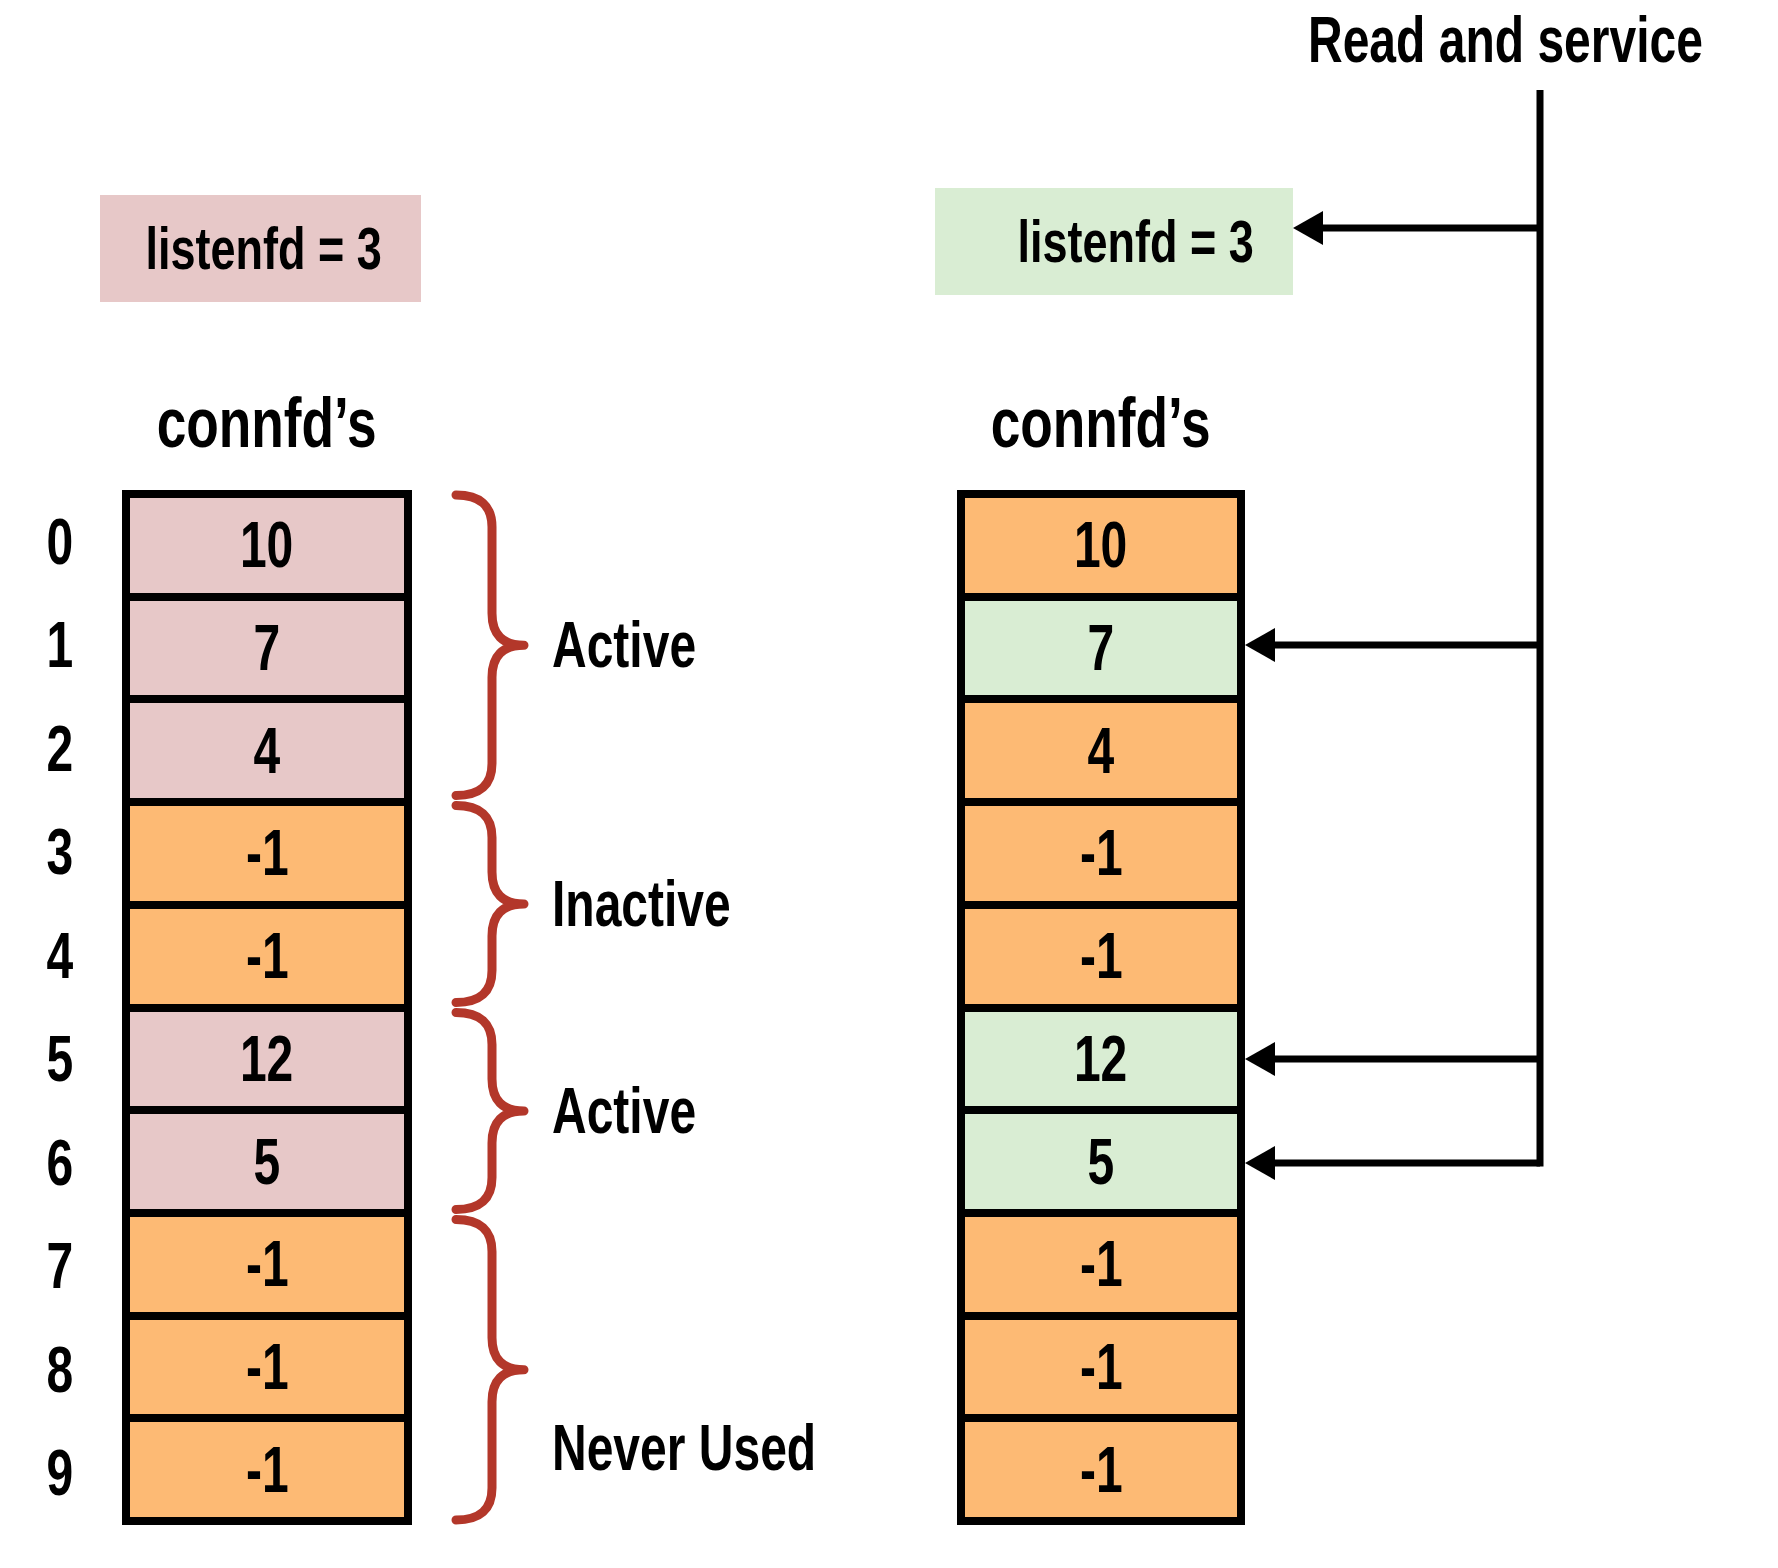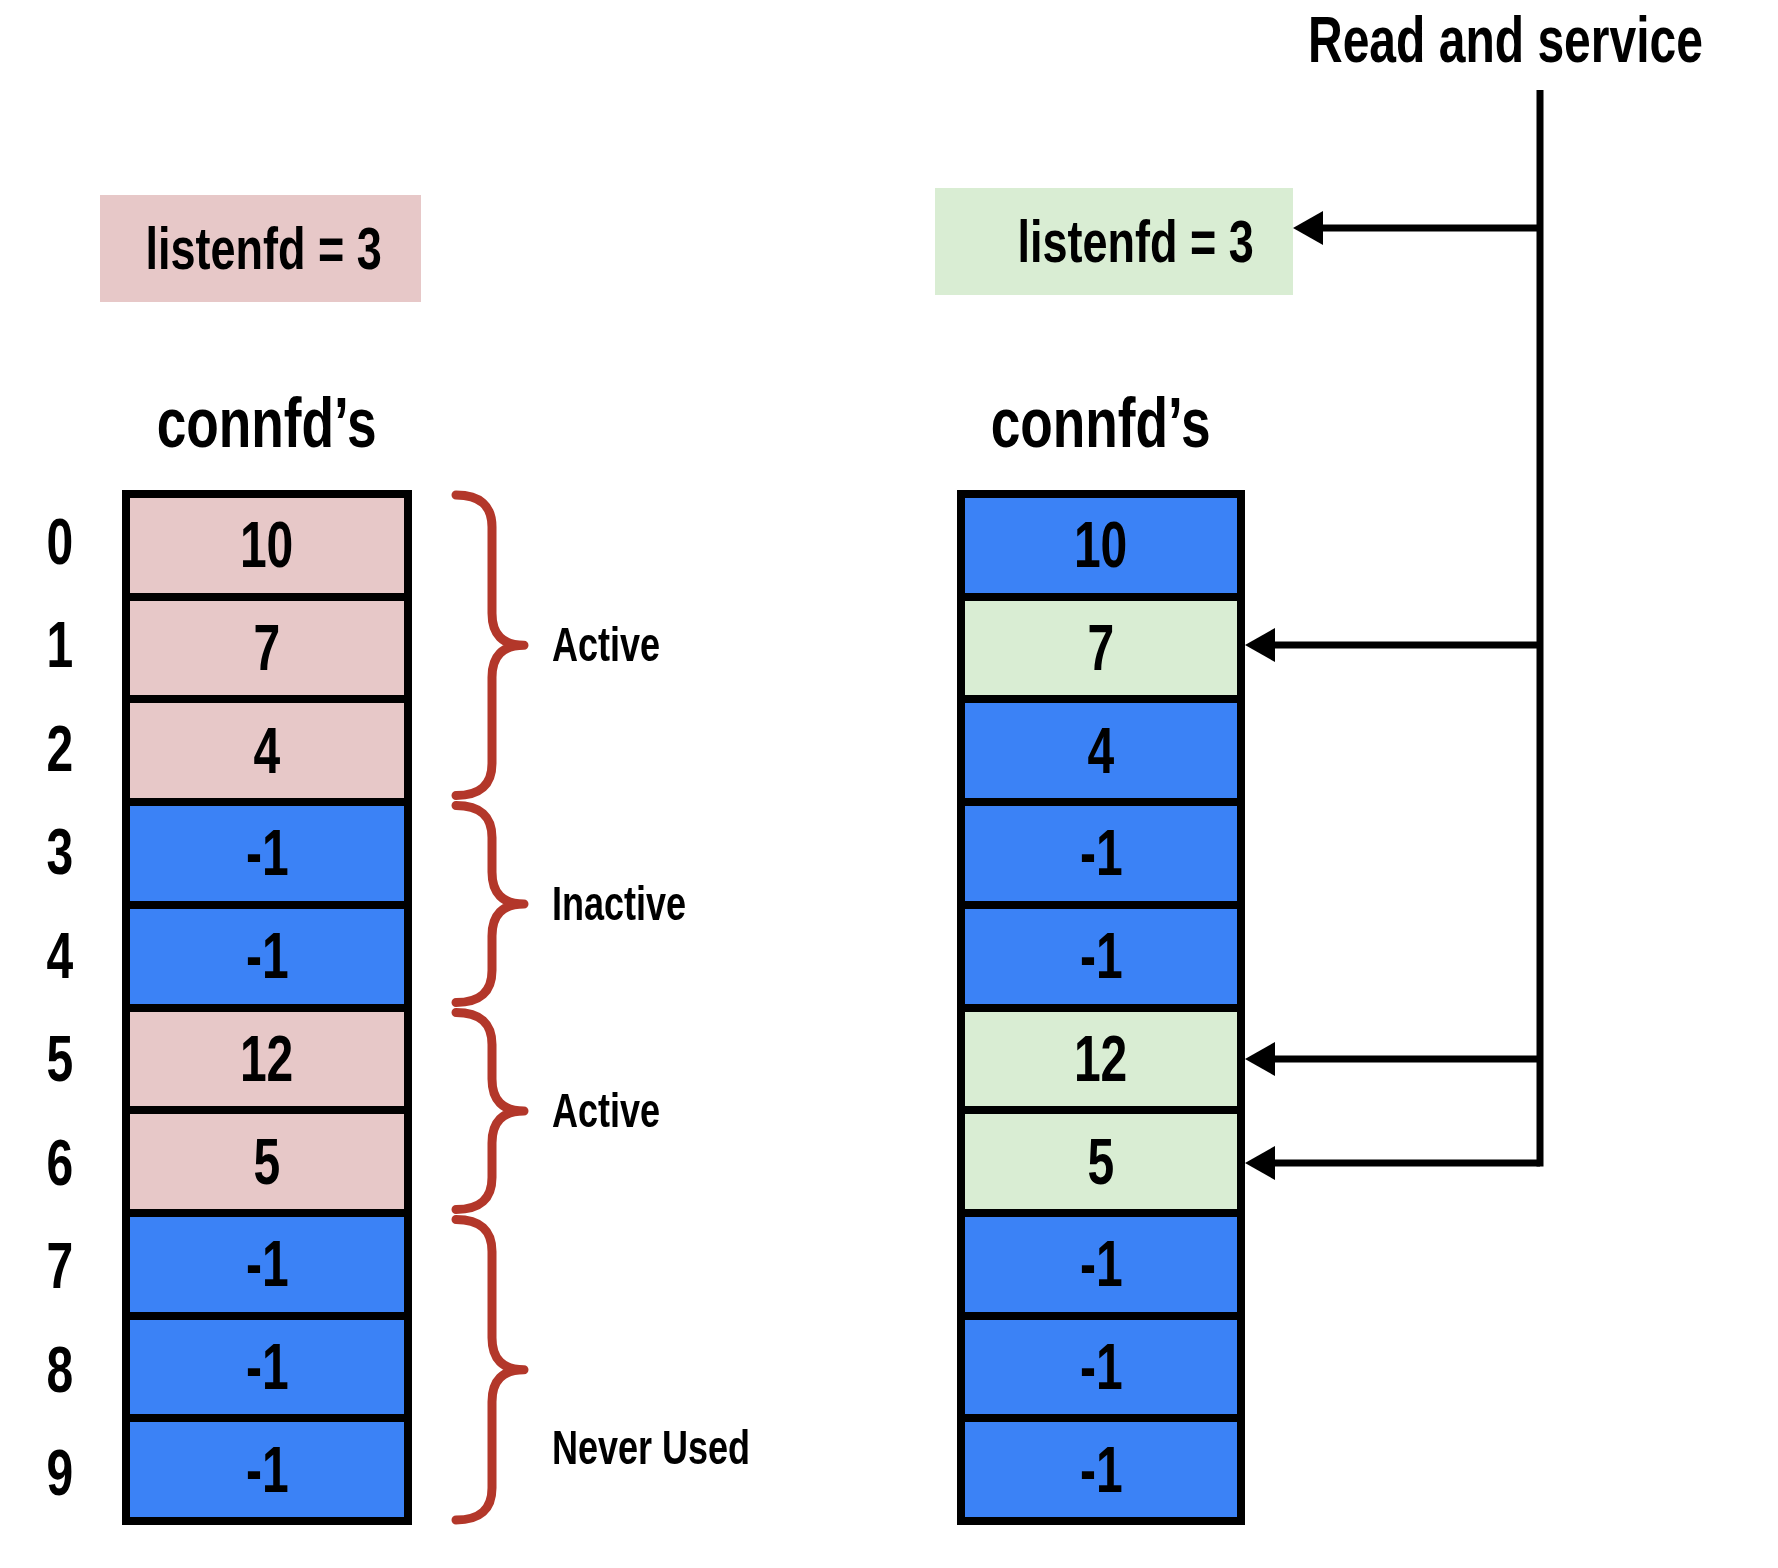--- a/index.html
+++ b/index.html
@@ -10,29 +10,29 @@
   }
   .lbl{position:absolute;font-size:64px;line-height:64px;white-space:nowrap;}
   .lbl>span{display:inline-block;transform:scaleX(0.75);transform-origin:left center;}
   .center-lbl{position:absolute;display:flex;justify-content:center;font-size:71px;line-height:64px;white-space:nowrap;}
   .center-lbl>span{display:inline-block;transform:scaleX(0.75);transform-origin:center;}
   .fdbox{position:absolute;display:flex;align-items:center;justify-content:flex-end;font-size:60px;}
   .fdbox>span{display:inline-block;transform:scaleX(0.75);transform-origin:center;}
   .fdbox.pink{background:var(--active-fill);}
   .fdbox.green{background:var(--pending-fill);}
   .array{position:absolute;top:490px;height:1019px;border:8px solid var(--line,#000);
-         display:flex;flex-direction:column;background:#3b82f6;}
+         display:flex;flex-direction:column;background:#fdba74;}
   .cell{flex:1;display:flex;align-items:center;justify-content:center;border-top:8px solid var(--line,#000);font-size:64px;}
   .cell:first-child{border-top:none;}
   .cell>span{display:inline-block;transform:scaleX(0.75);transform-origin:center;}
   .cell.active{background:var(--active-fill);}
   .cell.pending{background:var(--pending-fill);}
   .idx{position:absolute;left:20px;width:80px;display:flex;align-items:center;justify-content:center;font-size:64px;}
   .idx>span{display:inline-block;transform:scaleX(0.75);transform-origin:center;}
-  .brace-lbl{position:absolute;font-size:48px;line-height:64px;white-space:nowrap;text-align:right;}
+  .brace-lbl{position:absolute;font-size:64px;line-height:64px;white-space:nowrap;text-align:right;}
   .brace-lbl>span{display:inline-block;transform:scaleX(0.75);transform-origin:left center;}
   svg.overlay{position:absolute;left:0;top:0;z-index:5;pointer-events:none;}
 </style>
 </head>
 <body>
 
 <div class="canvas" style="--active-fill: #e7c8c8; --pending-fill: #d9edd3; --line: #000000; --text: #000000; --bg: #ffffff;">
 
   <div class="lbl" style="left:1308px;top:8px">
     <span>Read and service</span>

